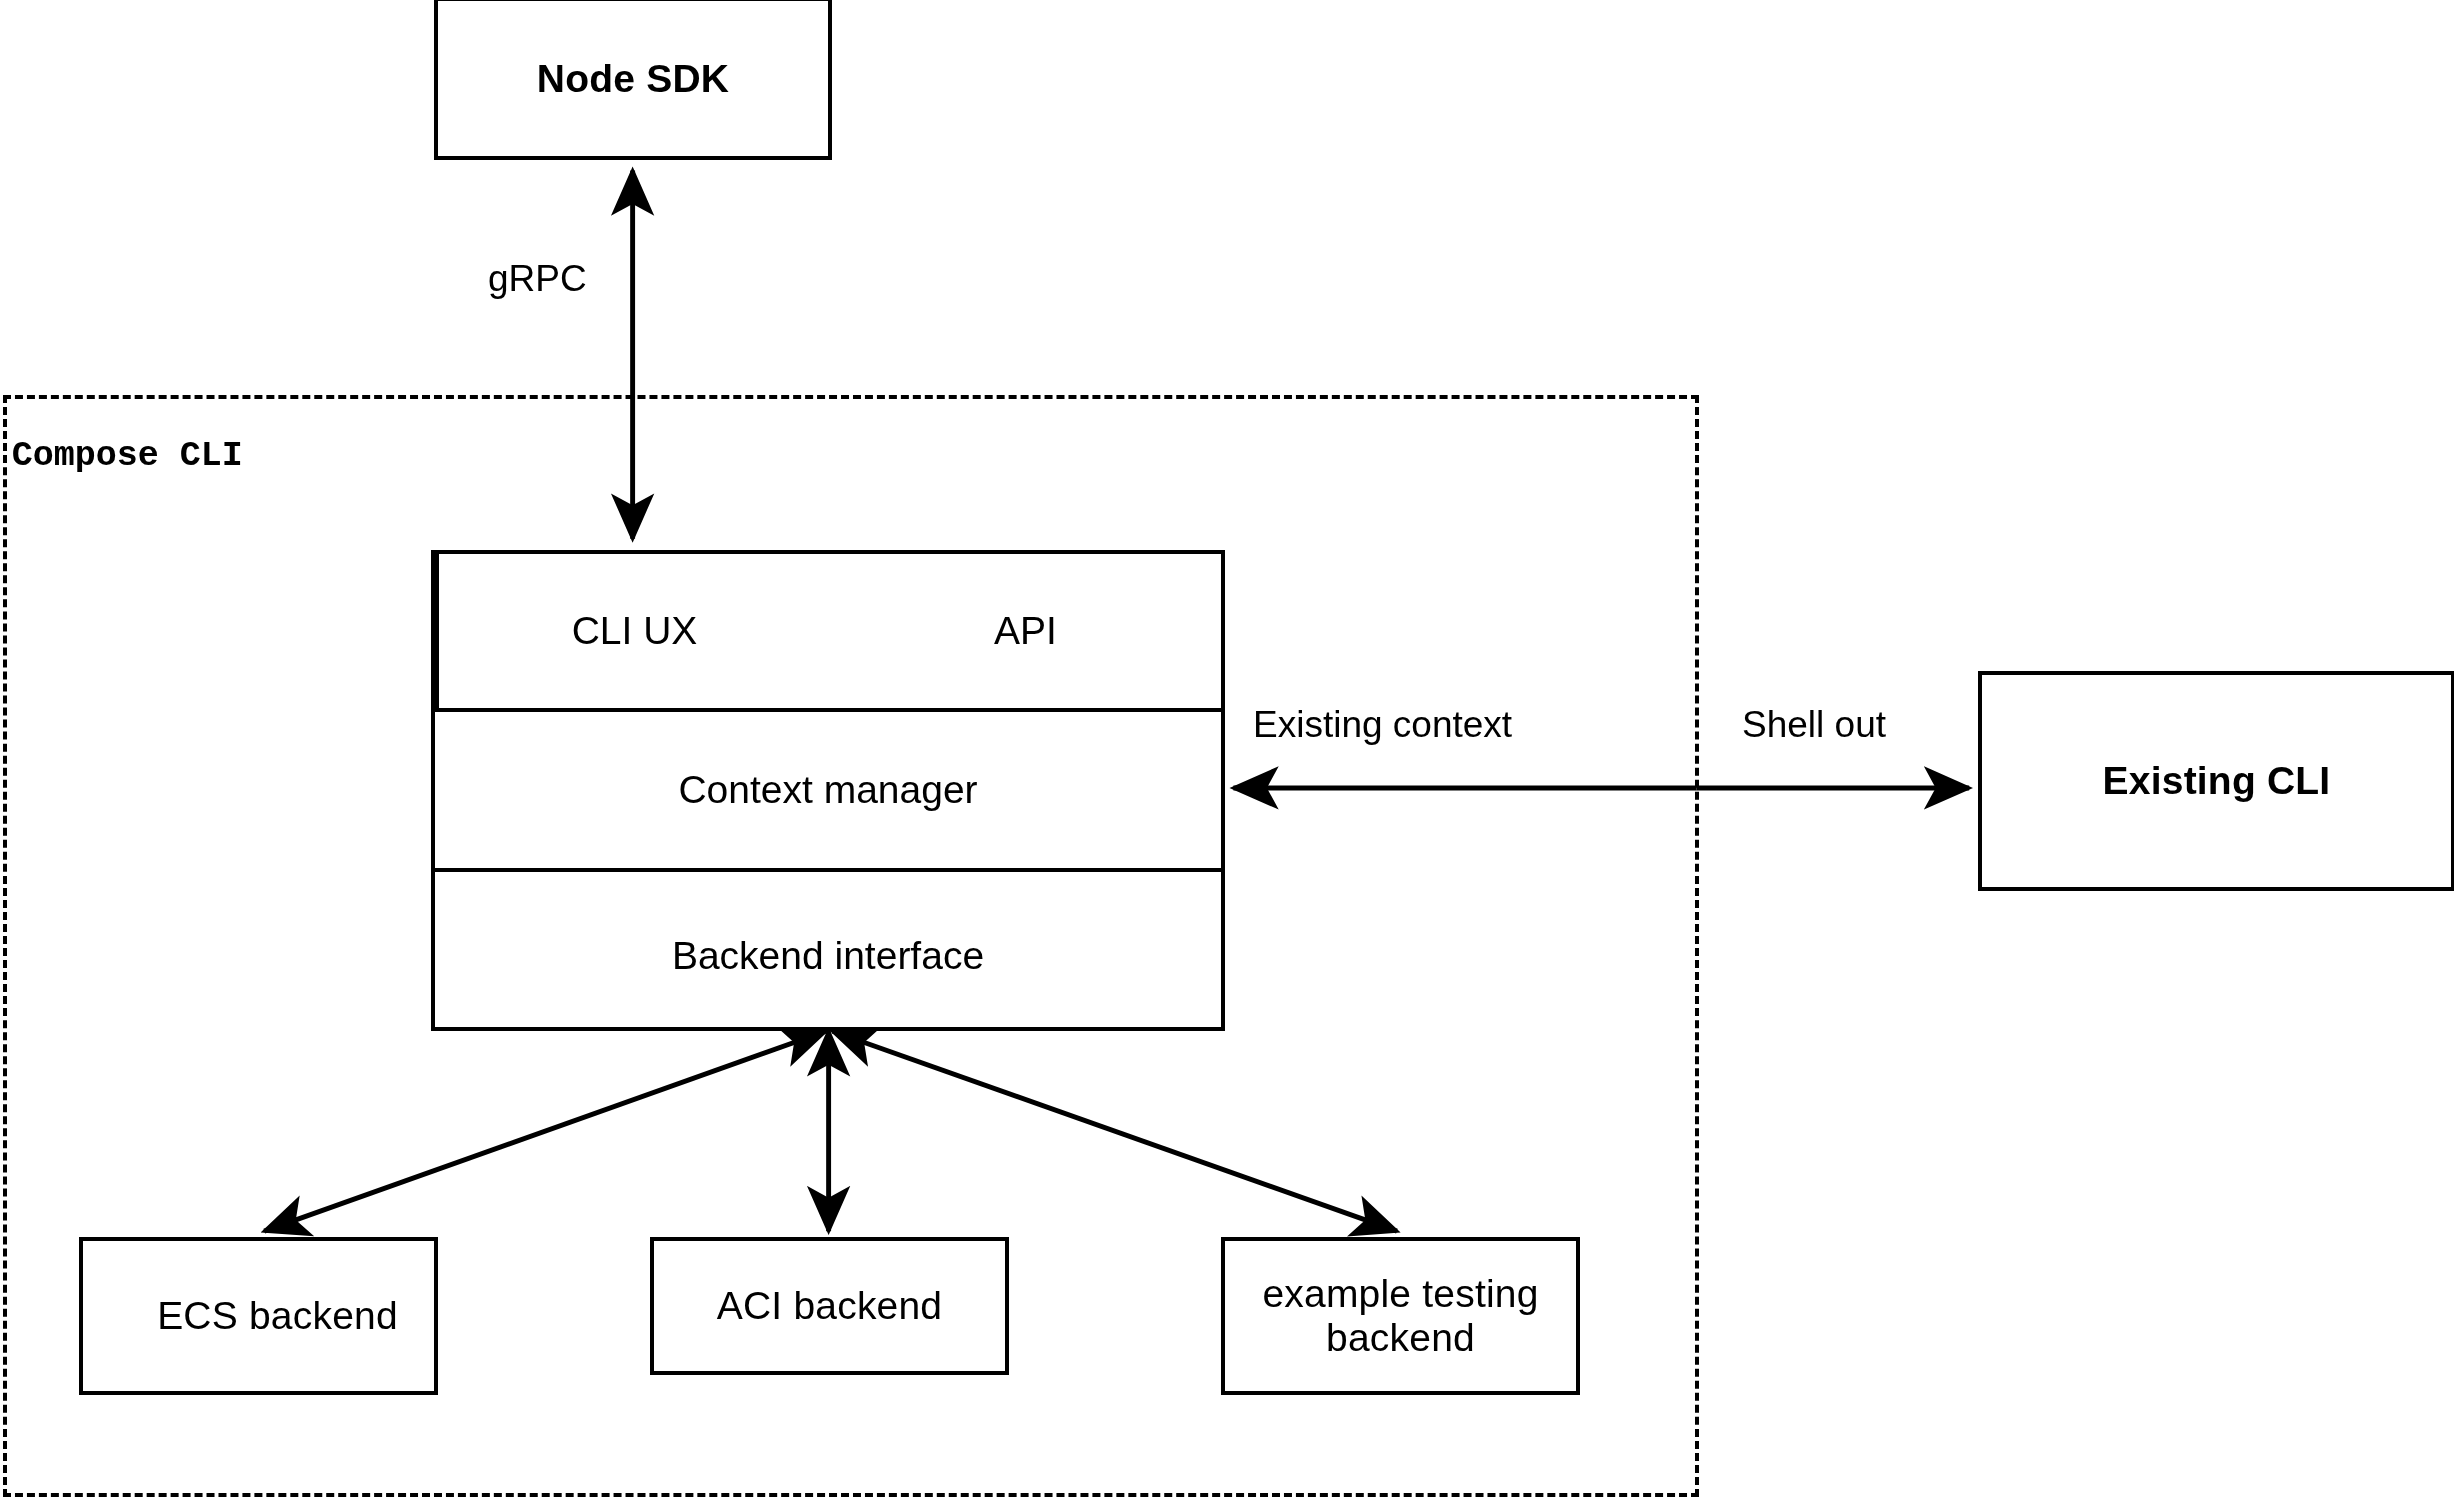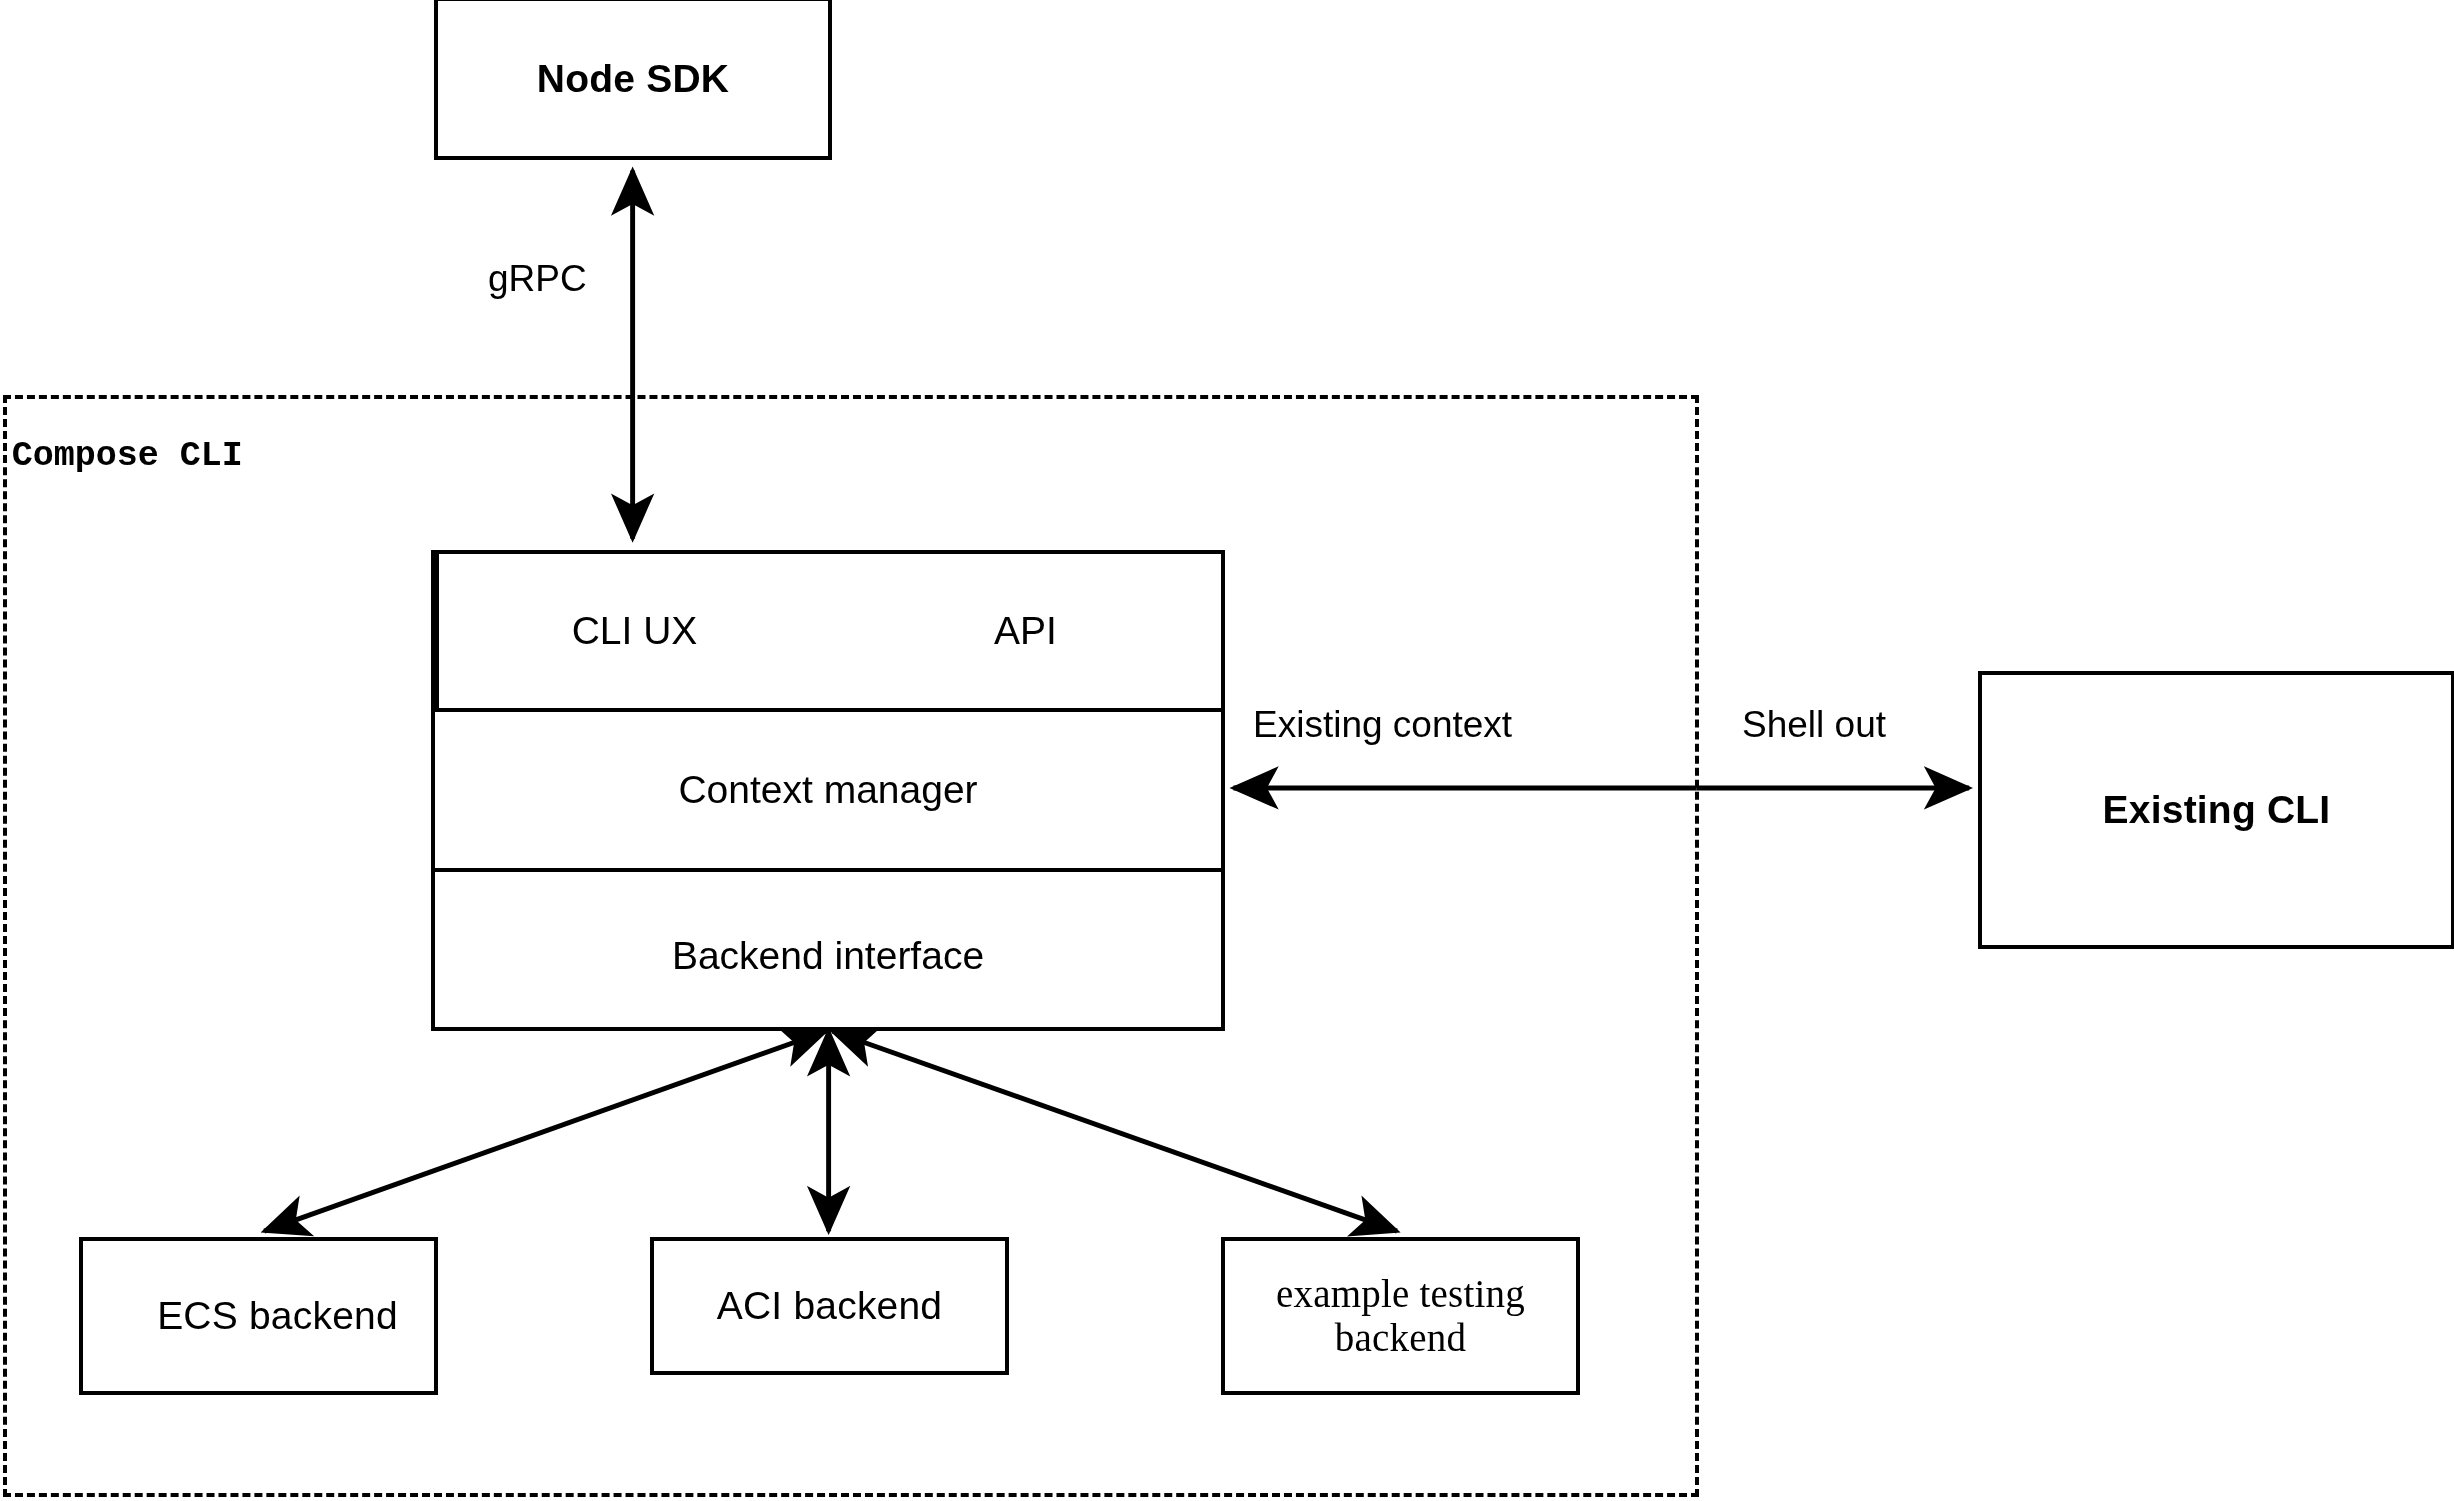--- a/index.html
+++ b/index.html
@@ -146,31 +146,31 @@
       <div class="stack-cell">
         <span>Backend interface</span>
       </div>
     </div>
   </div>
 
   <div class="edge-label" style="left:1253px; top:704px;">Existing context</div>
 
   <div class="edge-label" style="left:1742px; top:704px;">Shell out</div>
 
-  <div class="node-box" style="left:1978px; top:671px; width:477px; height:278px;">
+  <div class="node-box" style="left:1978px; top:671px; width:477px; height:220px;">
     <span class="node-label bold">Existing CLI</span>
   </div>
 
   <div class="node-box" style="left:79px; top:1237px; width:359px; height:158px;padding-left:38px;">
     <span class="node-label">ECS backend</span>
   </div>
 
   <div class="node-box" style="left:650px; top:1237px; width:359px; height:138px;">
     <span class="node-label">ACI backend</span>
   </div>
 
-  <div class="node-box" style="left:1221px; top:1237px; width:359px; height:158px;font-family:Liberation Serif, serif;">
+  <div class="node-box" style="left:1221px; top:1237px; width:359px; height:158px;">
     <span class="node-label">example testing
 backend</span>
   </div>
 
 </div>
 
 
 </body></html>

